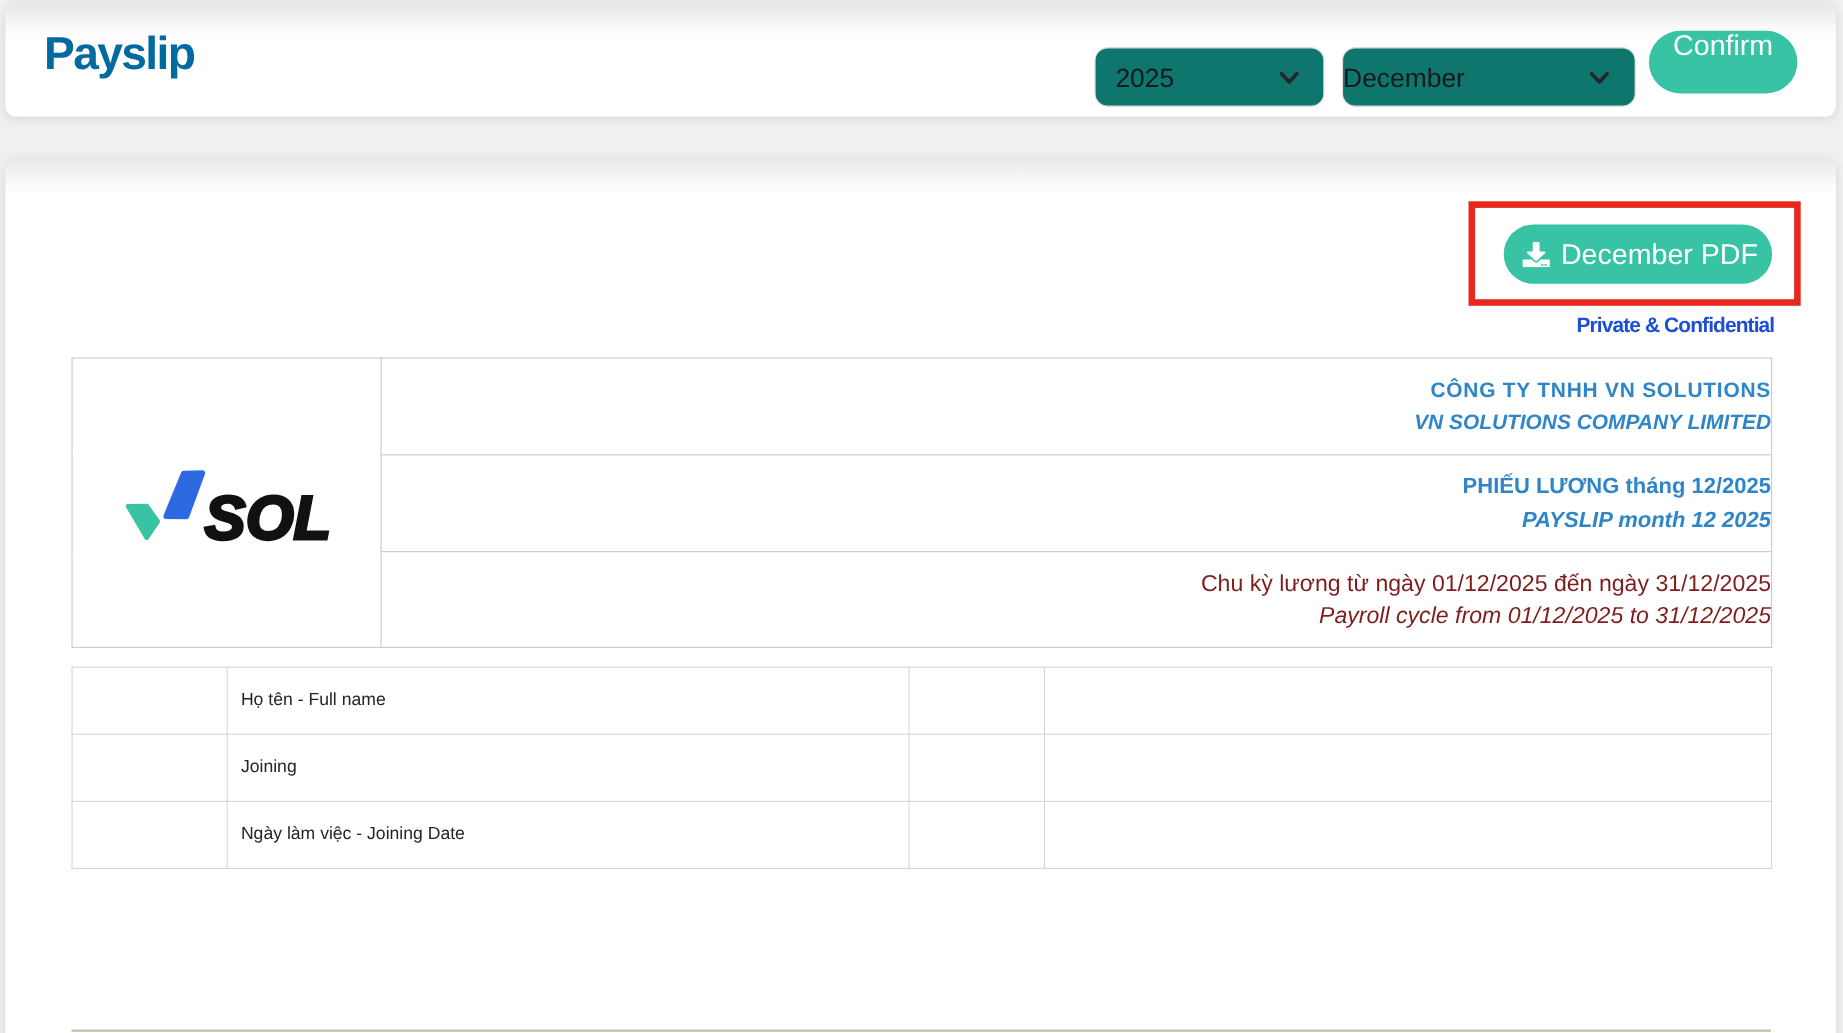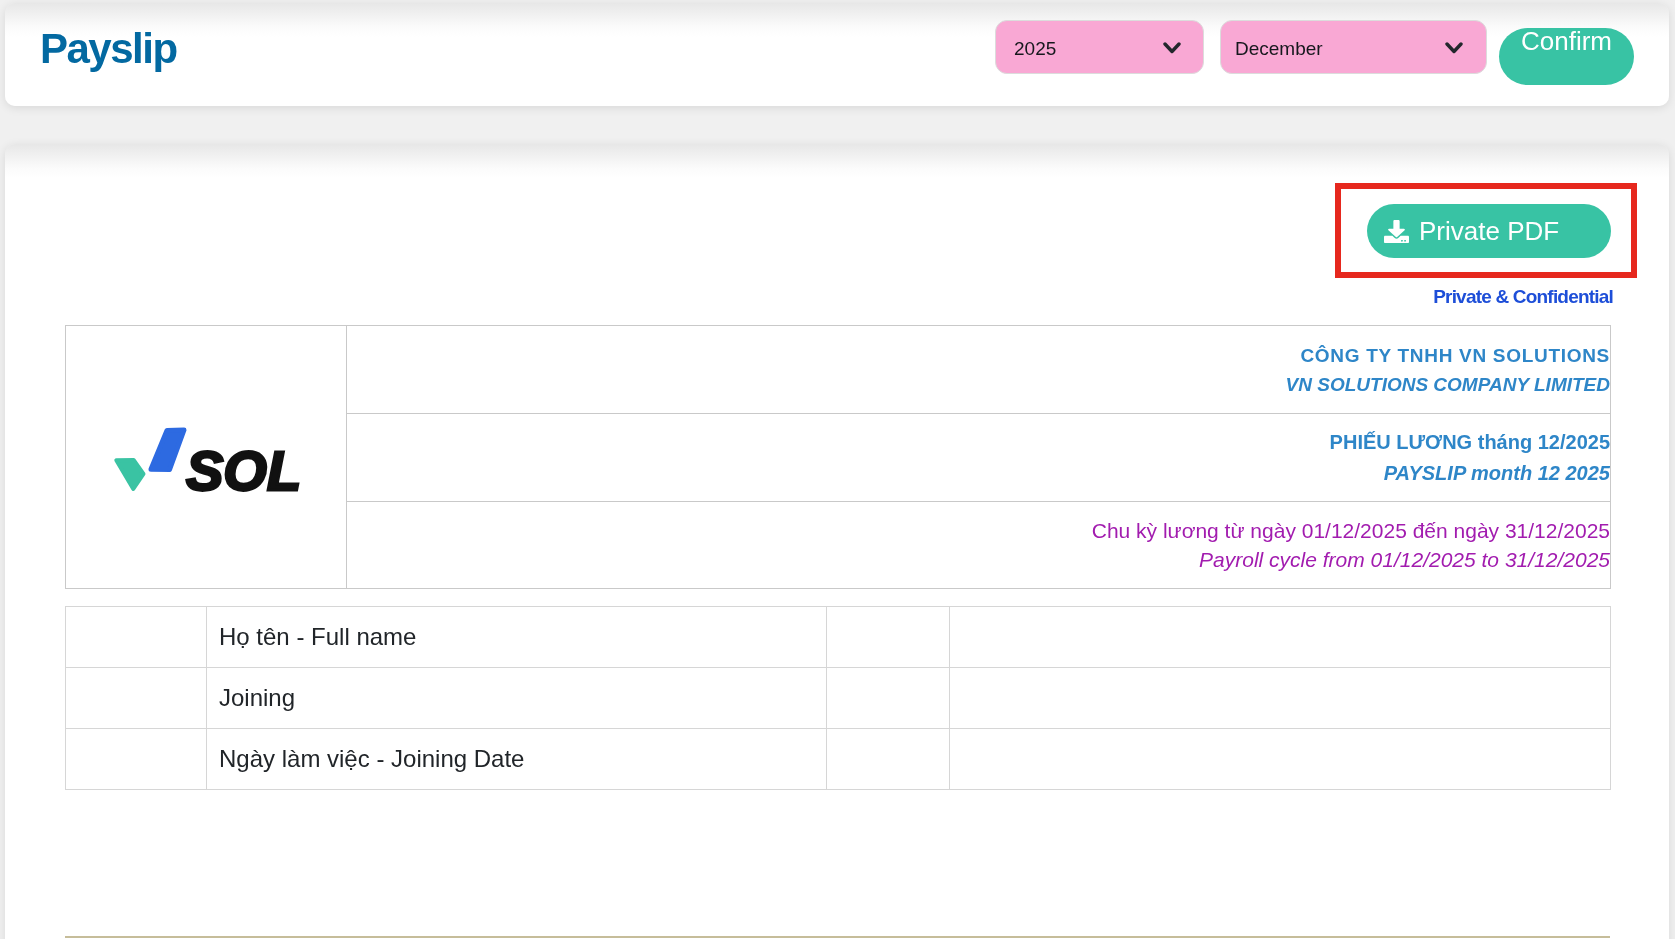--- a/index.html
+++ b/index.html
@@ -5,49 +5,49 @@
   * { margin:0; padding:0; box-sizing:border-box; }
   html,body { width:1675px; height:939px; overflow:hidden; }
   body { background:#f0f0f0; font-family:"Liberation Sans", sans-serif; position:relative; }
   .card { position:absolute; left:5px; width:1664px; border-radius:10px;
           background:linear-gradient(180deg,#e7e7e7 0,#fbfbfb 24px,#ffffff 34px);
           box-shadow:0 2px 10px rgba(0,0,0,0.10); }
   #card1 { top:3px; height:103px; }
   #card2 { top:144px; height:830px; }
   #title { position:absolute; left:40px; top:25px; font-size:42px; font-weight:bold;
            letter-spacing:-1.5px; color:#0369a1; }
-  .sel { position:absolute; top:20px; height:54px; background:#f9a8d4; border:1.5px solid #dcdcdc;
-         border-radius:12px; display:flex; align-items:center; color:#16181d; font-size:19px; }
+  .sel { position:absolute; top:43px; height:54px; background:#0f766e; border:1.5px solid #dcdcdc;
+         border-radius:12px; display:flex; align-items:center; color:#16181d; font-size:24px; }
   #sel1 { left:995px; width:209px; padding-left:18px; padding-top:3px; }
-  #sel2 { left:1220px; width:267px; padding-left:14px; padding-top:3px; }
+  #sel2 { left:1220px; width:267px; padding-top:3px; }
   .chev { position:absolute; top:21px; }
   #chev1 { right:22px; }
   #chev2 { right:23px; }
   #confirm { position:absolute; left:1499px; top:28px; width:135px; height:57px;
              border-radius:28.5px; background:#38c3a4; color:#fff; font-size:26px;
              display:flex; align-items:flex-start; justify-content:center; }
   #redbox { position:absolute; left:1335px; top:183px; width:302px; height:95px;
             border:6px solid #e6281e; }
   #dlbtn { position:absolute; left:1367px; top:204px; width:244px; height:54px;
            border-radius:27px; background:#38c3a4; color:#fff; font-size:26px;
            display:flex; align-items:center; justify-content:flex-start; padding-left:17px; gap:10px; }
   #priv { position:absolute; left:1003px; top:287px; width:610px; text-align:right;
           font-size:19px; font-weight:bold; color:#1d4ed8; letter-spacing:-0.8px; line-height:19px; }
   table { border-collapse:collapse; table-layout:fixed; position:absolute; }
   td { border:1px solid #c9c9c9; overflow:hidden; }
   #t1 { left:65px; top:325px; width:1545px; }
   #t1 td { text-align:right; vertical-align:middle; }
   .bluebold { color:#2e86c8; font-weight:bold; font-size:19px; line-height:29px; }
   .r2 { font-size:20px; line-height:31px; }
-  .dark1 { color:#a21caf; font-size:21px; line-height:29px; }
+  .dark1 { color:#7f1d1d; font-size:21px; line-height:29px; }
   #t2 { left:65px; top:606px; width:1545px; }
   #t2 td { border:1px solid #d6d6d6; }
   #t2 .hd { background:#3e6bc8; color:#fff; font-weight:bold; font-size:22px; letter-spacing:0.15px;
             border:1px solid #b9c3dd; vertical-align:middle; }
-  #t2 .bd { font-size:24px; color:#212529; vertical-align:middle; padding-left:12px; }
+  #t2 .bd { font-size:16px; color:#212529; vertical-align:middle; padding-left:12px; }
   .pad { padding-left:13px; }
   #tan { position:absolute; left:65px; top:936px; width:1545px; height:2px; background:#c6bd9a; }
 </style>
 </head>
 <body>
 <div class="card" id="card1"></div>
 <div class="card" id="card2"></div>
 <div id="title">Payslip</div>
 <div class="sel" id="sel1">2025<svg class="chev" id="chev1" width="18" height="12" viewBox="0 0 18 12">
       <path d="M2 2l7 7.5 7-7.5" fill="none" stroke="#23272c" stroke-width="3.4" stroke-linecap="round" stroke-linejoin="round"></path>
@@ -56,21 +56,21 @@
       <path d="M2 2l7 7.5 7-7.5" fill="none" stroke="#23272c" stroke-width="3.4" stroke-linecap="round" stroke-linejoin="round"></path>
     </svg></div>
 <div id="confirm">
     <span style="position:relative;top:-2px;">Confirm</span>
   </div>
 <div id="redbox"></div>
 <div id="dlbtn">
     <svg width="25" height="23" viewBox="0 0 512 512" preserveAspectRatio="none">
       <path fill="#fff" d="M216 0h80c13.3 0 24 10.7 24 24v168h87.7c17.8 0 26.7 21.5 14.1 34.1L269.7 378.3c-7.5 7.5-19.8 7.5-27.3 0L90.1 226.1c-12.6-12.6-3.7-34.1 14.1-34.1H192V24c0-13.3 10.7-24 24-24zm296 376v112c0 13.3-10.7 24-24 24H24c-13.3 0-24-10.7-24-24V376c0-13.3 10.7-24 24-24h146.7l49 49c20.1 20.1 52.5 20.1 72.6 0l49-49H488c13.3 0 24 10.7 24 24zm-124 88c0-11-9-20-20-20s-20 9-20 20 9 20 20 20 20-9 20-20zm64 0c0-11-9-20-20-20s-20 9-20 20 9 20 20 20 20-9 20-20z"></path>
     </svg>
-    <span>Private PDF</span>
+    <span>December PDF</span>
   </div>
 <div id="priv">Private &amp; Confidential</div>
 
 <table id="t1">
   <colgroup>
       <col style="width:281px">
       <col style="width:1264px">
     </colgroup>
   <tbody>
       <tr style="height:88px">

